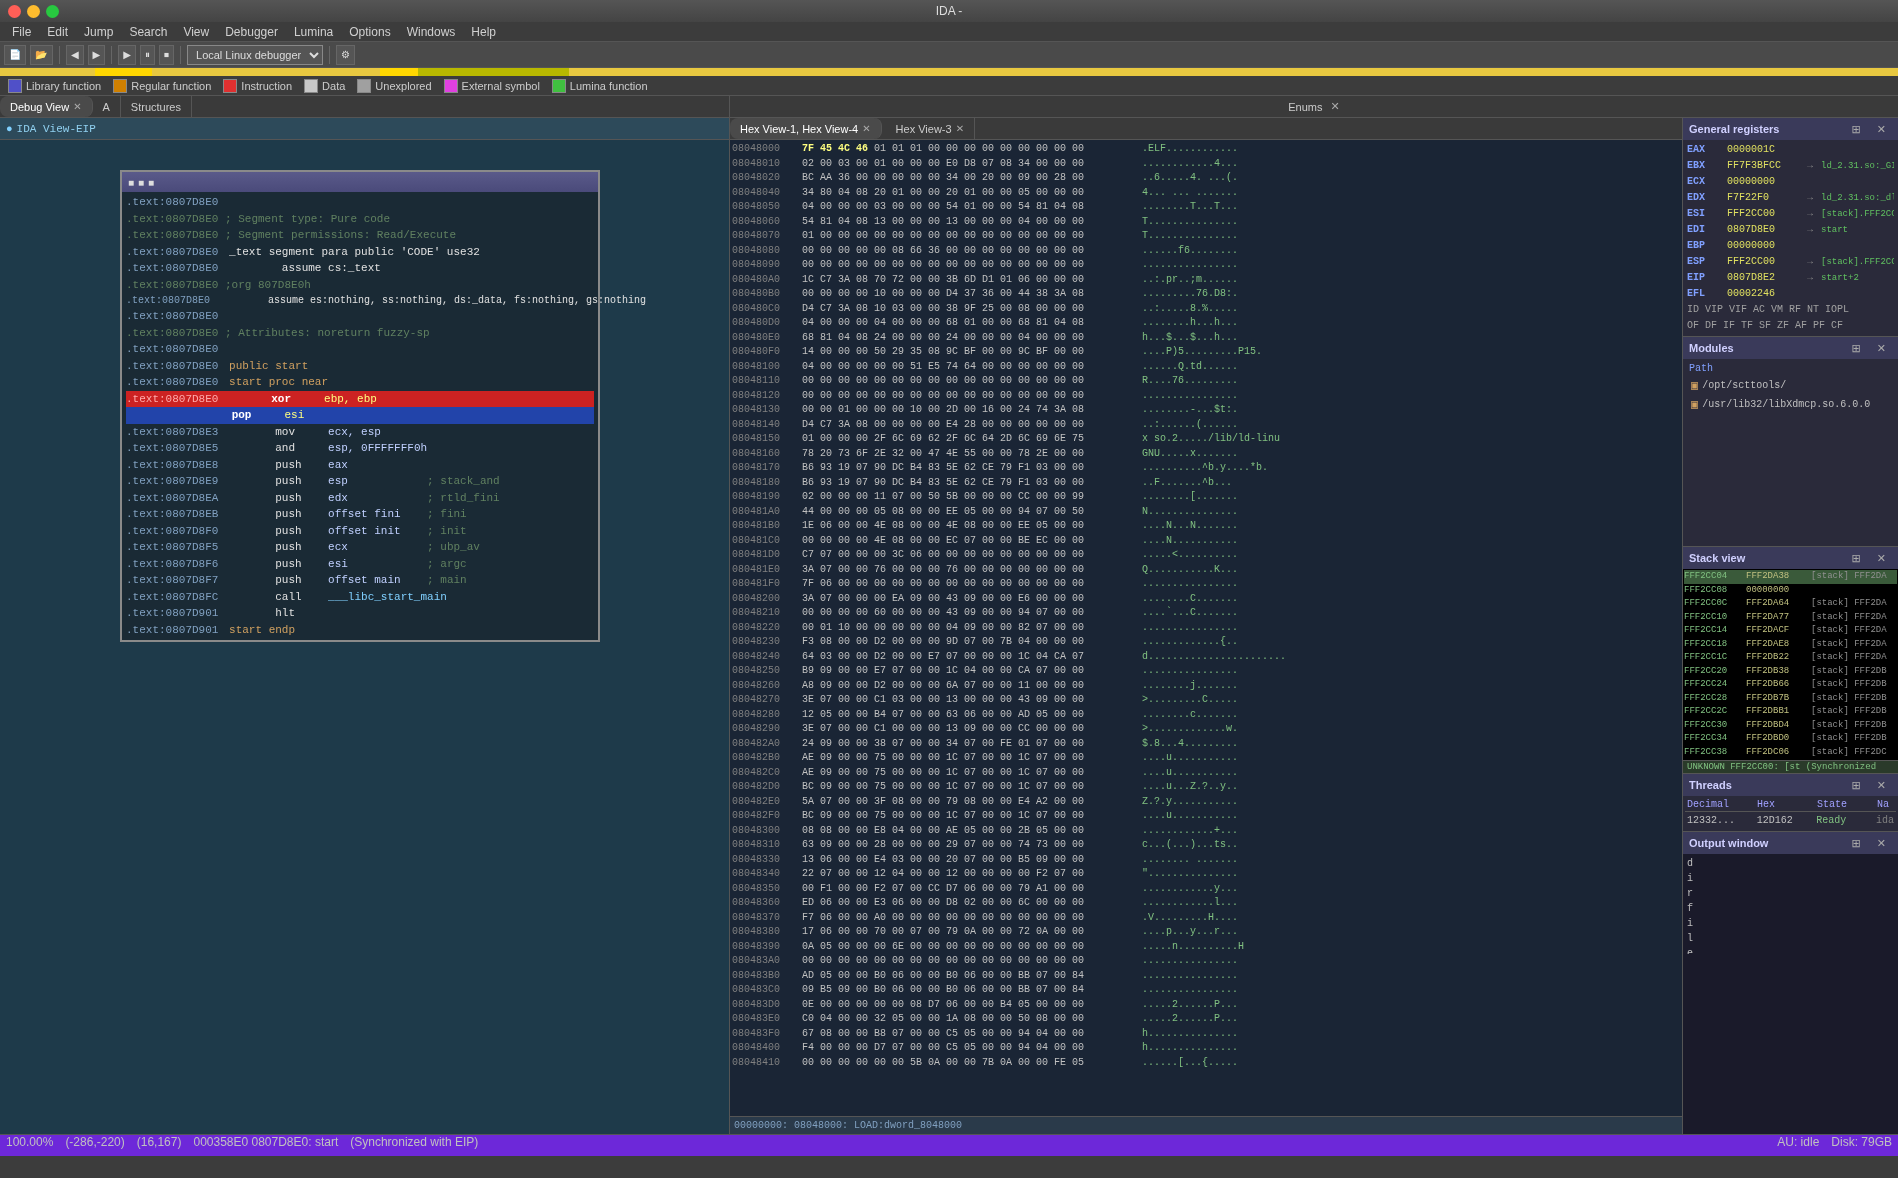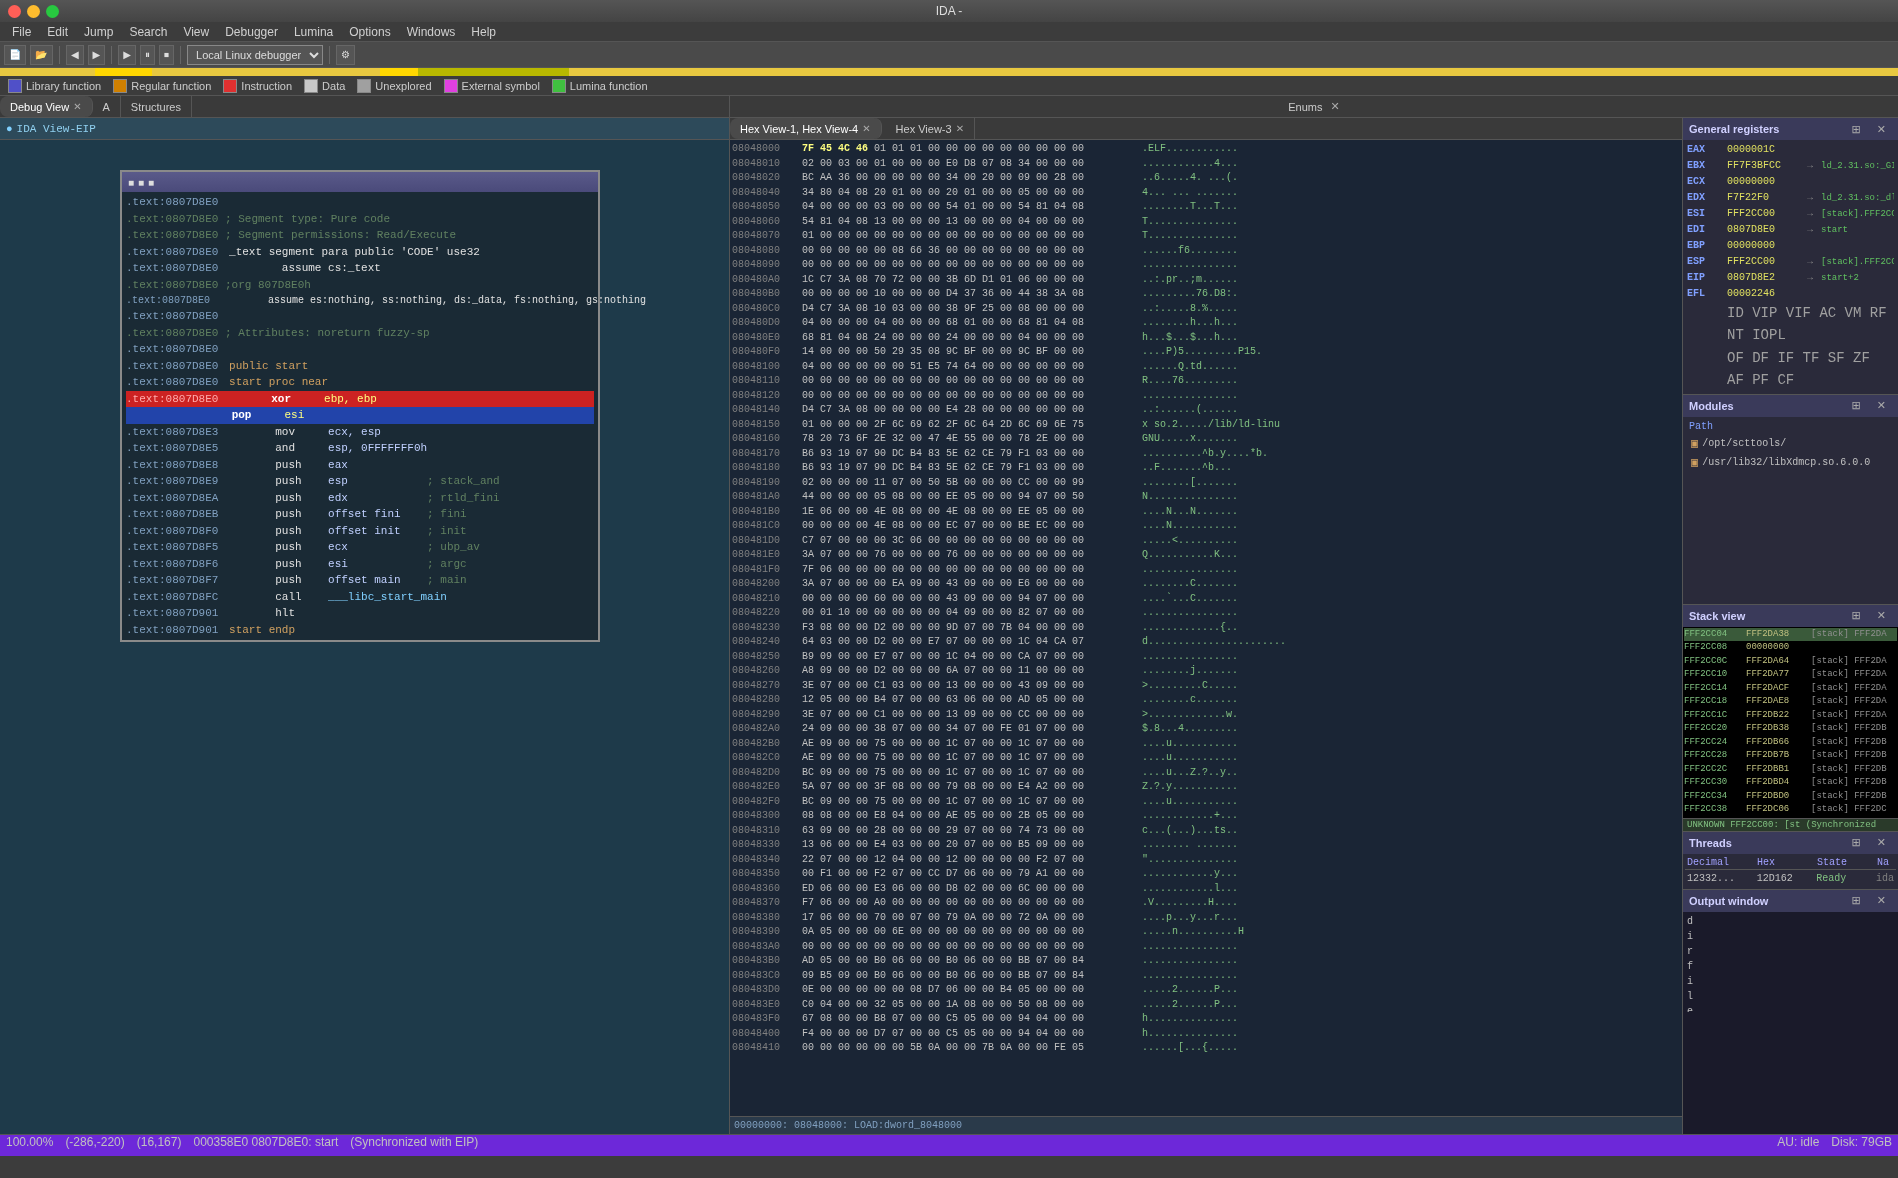--- a/index.html
+++ b/index.html
@@ -263,21 +263,21 @@
     }
     .reg-row {
       display: flex;
       line-height: 1.6;
       align-items: center;
     }
     .reg-name { color: #80a0ff; width: 40px; font-weight: bold; }
     .reg-val { color: #e0e060; width: 80px; }
     .reg-arrow { color: #888; width: 14px; }
     .reg-ref { color: #60c060; font-size: 9px; flex: 1; overflow: hidden; white-space: nowrap; }
-    .reg-flag-row { color: #a0a0a0; font-size: 14px; line-height: 1.6; margin-left: 40px; }
+    .reg-flag-row { color: #a0a0a0; font-size: 10px; line-height: 1.6; }
     
     #modules-panel {
       flex: 0 0 210px;
       background: #2a2a3a;
       border-top: 1px solid #555;
     }
     #modules-header {
       background: #3a3a5a;
       height: 22px;
       display: flex;
@@ -638,20 +638,25 @@
               <span class="hex-addr">08048110</span>
               <span class="hex-bytes">  00 00 00 00  00 00 00 00  00 00 00 00  00 00 00 00</span>
               <span class="hex-ascii">R....76.........</span>
             </div>
             <div class="hex-row">
               <span class="hex-addr">08048120</span>
               <span class="hex-bytes">  00 00 00 00  00 00 00 00  00 00 00 00  00 00 00 00</span>
               <span class="hex-ascii">................</span>
             </div>
             <div class="hex-row">
+              <span class="hex-addr">08048130</span>
+              <span class="hex-bytes">  00 00 01 00  00 00 10 00  2D 00 16 00  24 74 3A 08</span>
+              <span class="hex-ascii">........-...$t:.</span>
+            </div>
+            <div class="hex-row">
               <span class="hex-addr">08048140</span>
               <span class="hex-bytes">  D4 C7 3A 08  00 00 00 00  E4 28 00 00  00 00 00 00</span>
               <span class="hex-ascii">..:......(......</span>
             </div>
             <div class="hex-row">
               <span class="hex-addr">08048150</span>
               <span class="hex-bytes">  01 00 00 00  2F 6C 69 62  2F 6C 64 2D  6C 69 6E 75</span>
               <span class="hex-ascii">x so.2...../lib/ld-linu</span>
             </div>
             <div class="hex-row">

